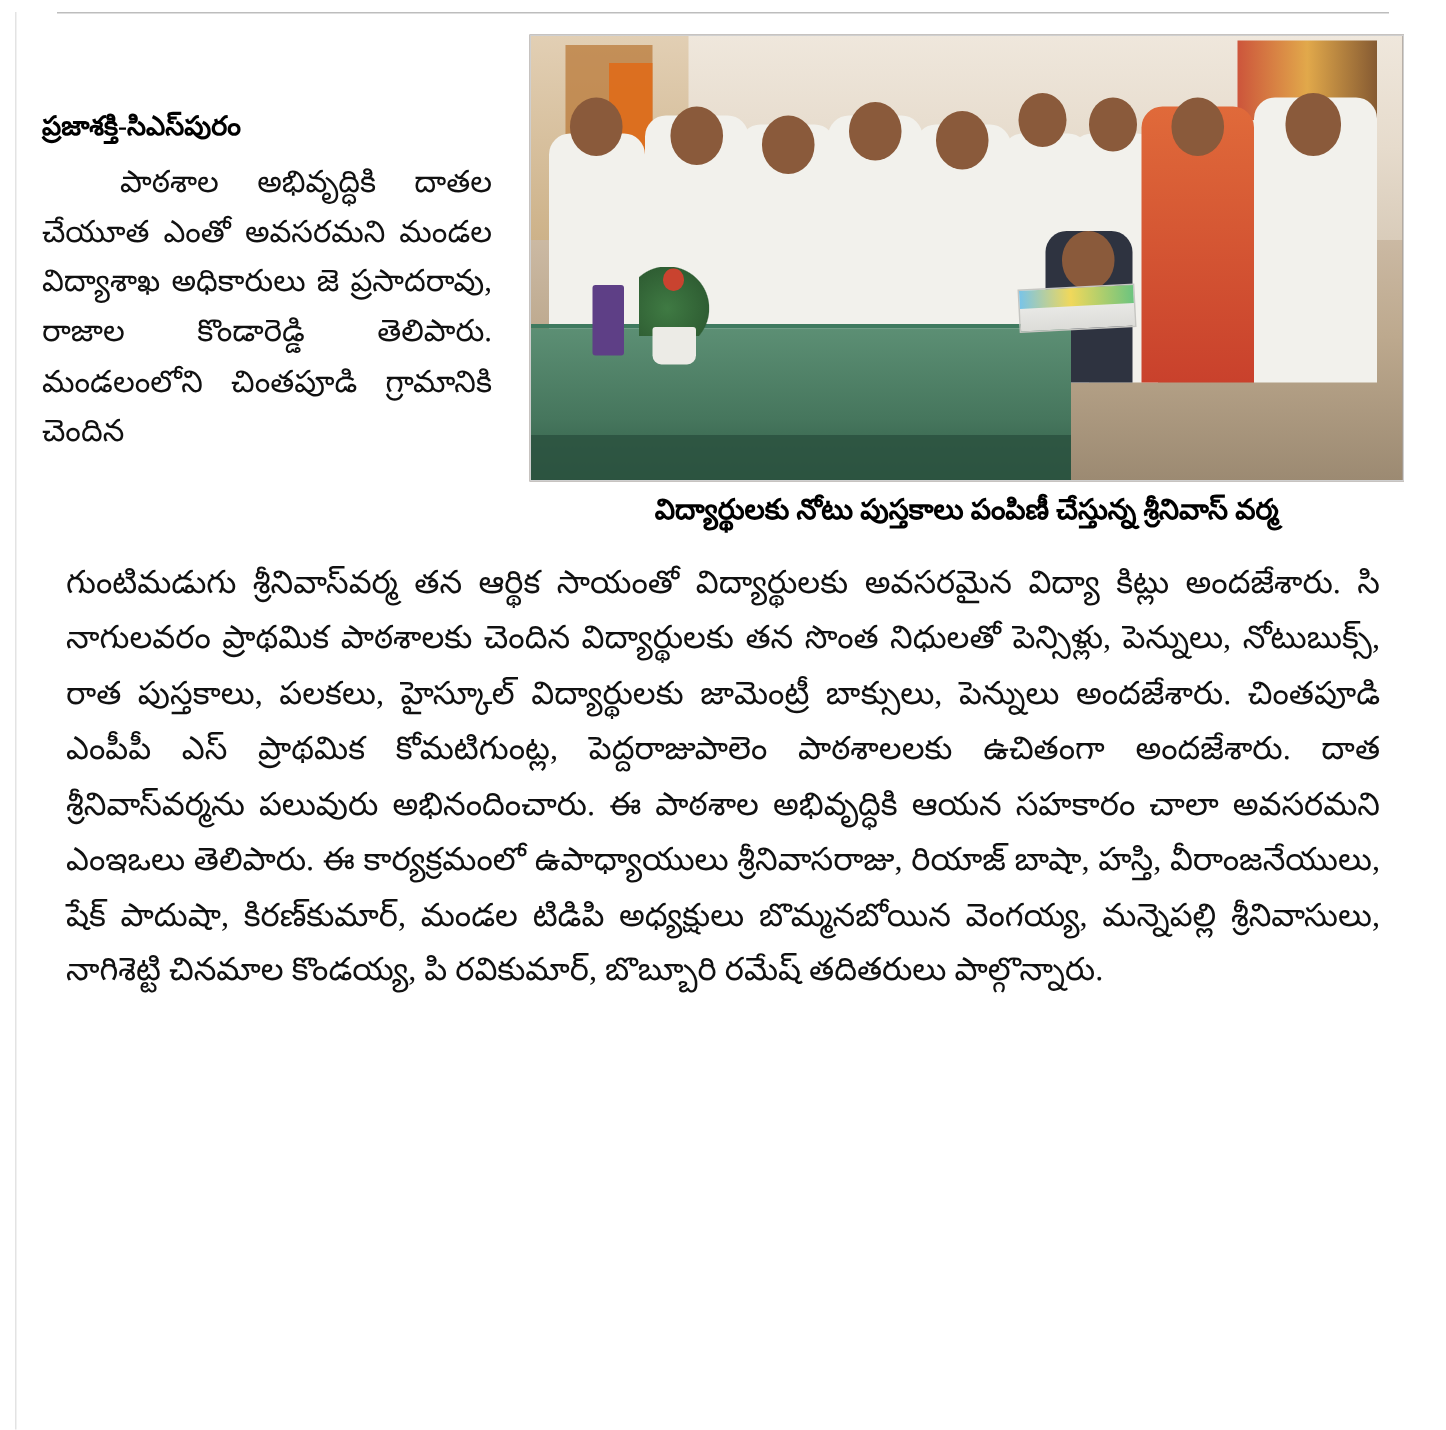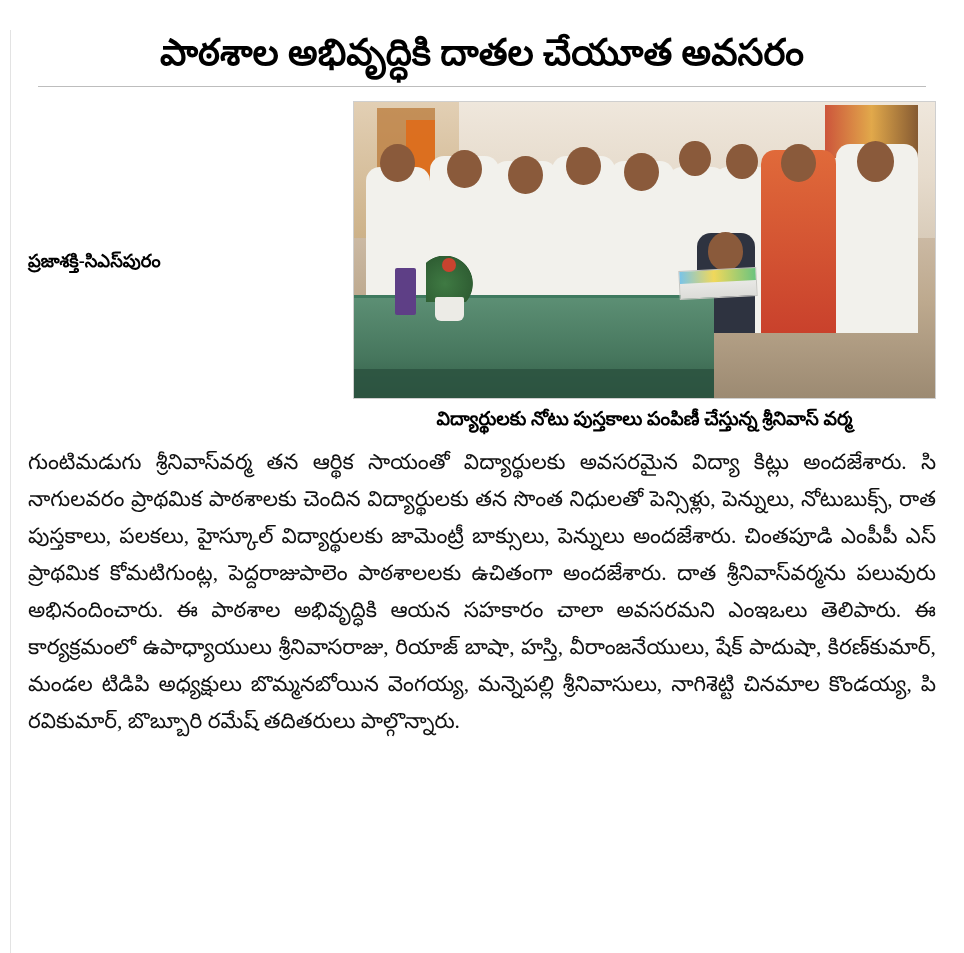--- a/index.html
+++ b/index.html
@@ -178,42 +178,42 @@
   
   .full-text {
     font-family: "Liberation Serif", serif;
     font-size: 21.5px;
     line-height: 1.72;
     text-align: justify;
     text-justify: inter-word;
     color: #111111;
     margin-top: 12px;
   }
-  .full-text p { margin: 0; }
+  .full-text p { margin: 16px; }
   .edge-left {
     position: absolute;
     left: 10px; top: 0; bottom: 0; width: 1px;
     background: #e3e3e3;
   }
 </style>
 </head>
 <body>
 
 <div class="page">
   <div class="edge-left"></div>
 
-  <h1 class="headline">పాఠశాల అభివృద్ధికి దాతల చేయూత అవసరం</h1>
   <div class="headline-rule"></div>
 
   <div class="body-wrap">
 
     <div class="top-section">
 
       <div class="left-col">
         <div class="byline">ప్రజాశక్తి-సిఎస్‌పురం</div>
+        <div class="col-text"><span class="indent"></span><span>పాఠశాల అభివృద్ధికి దాతల చేయూత ఎంతో అవసరమని మండల విద్యాశాఖ అధికారులు జె ప్రసాదరావు, రాజాల కొండారెడ్డి తెలిపారు. మండలంలోని చింతపూడి గ్రామానికి చెందిన</span></div>
       </div>
 
       <div class="photo-col">
         <div class="photo-frame">
           <div class="ph-wall"></div>
           <div class="ph-wall-accent"></div>
           <div class="ph-door"></div>
           <div class="ph-orange"></div>
           <div class="ph-banner"></div>
           <div class="ph-floor"></div>

